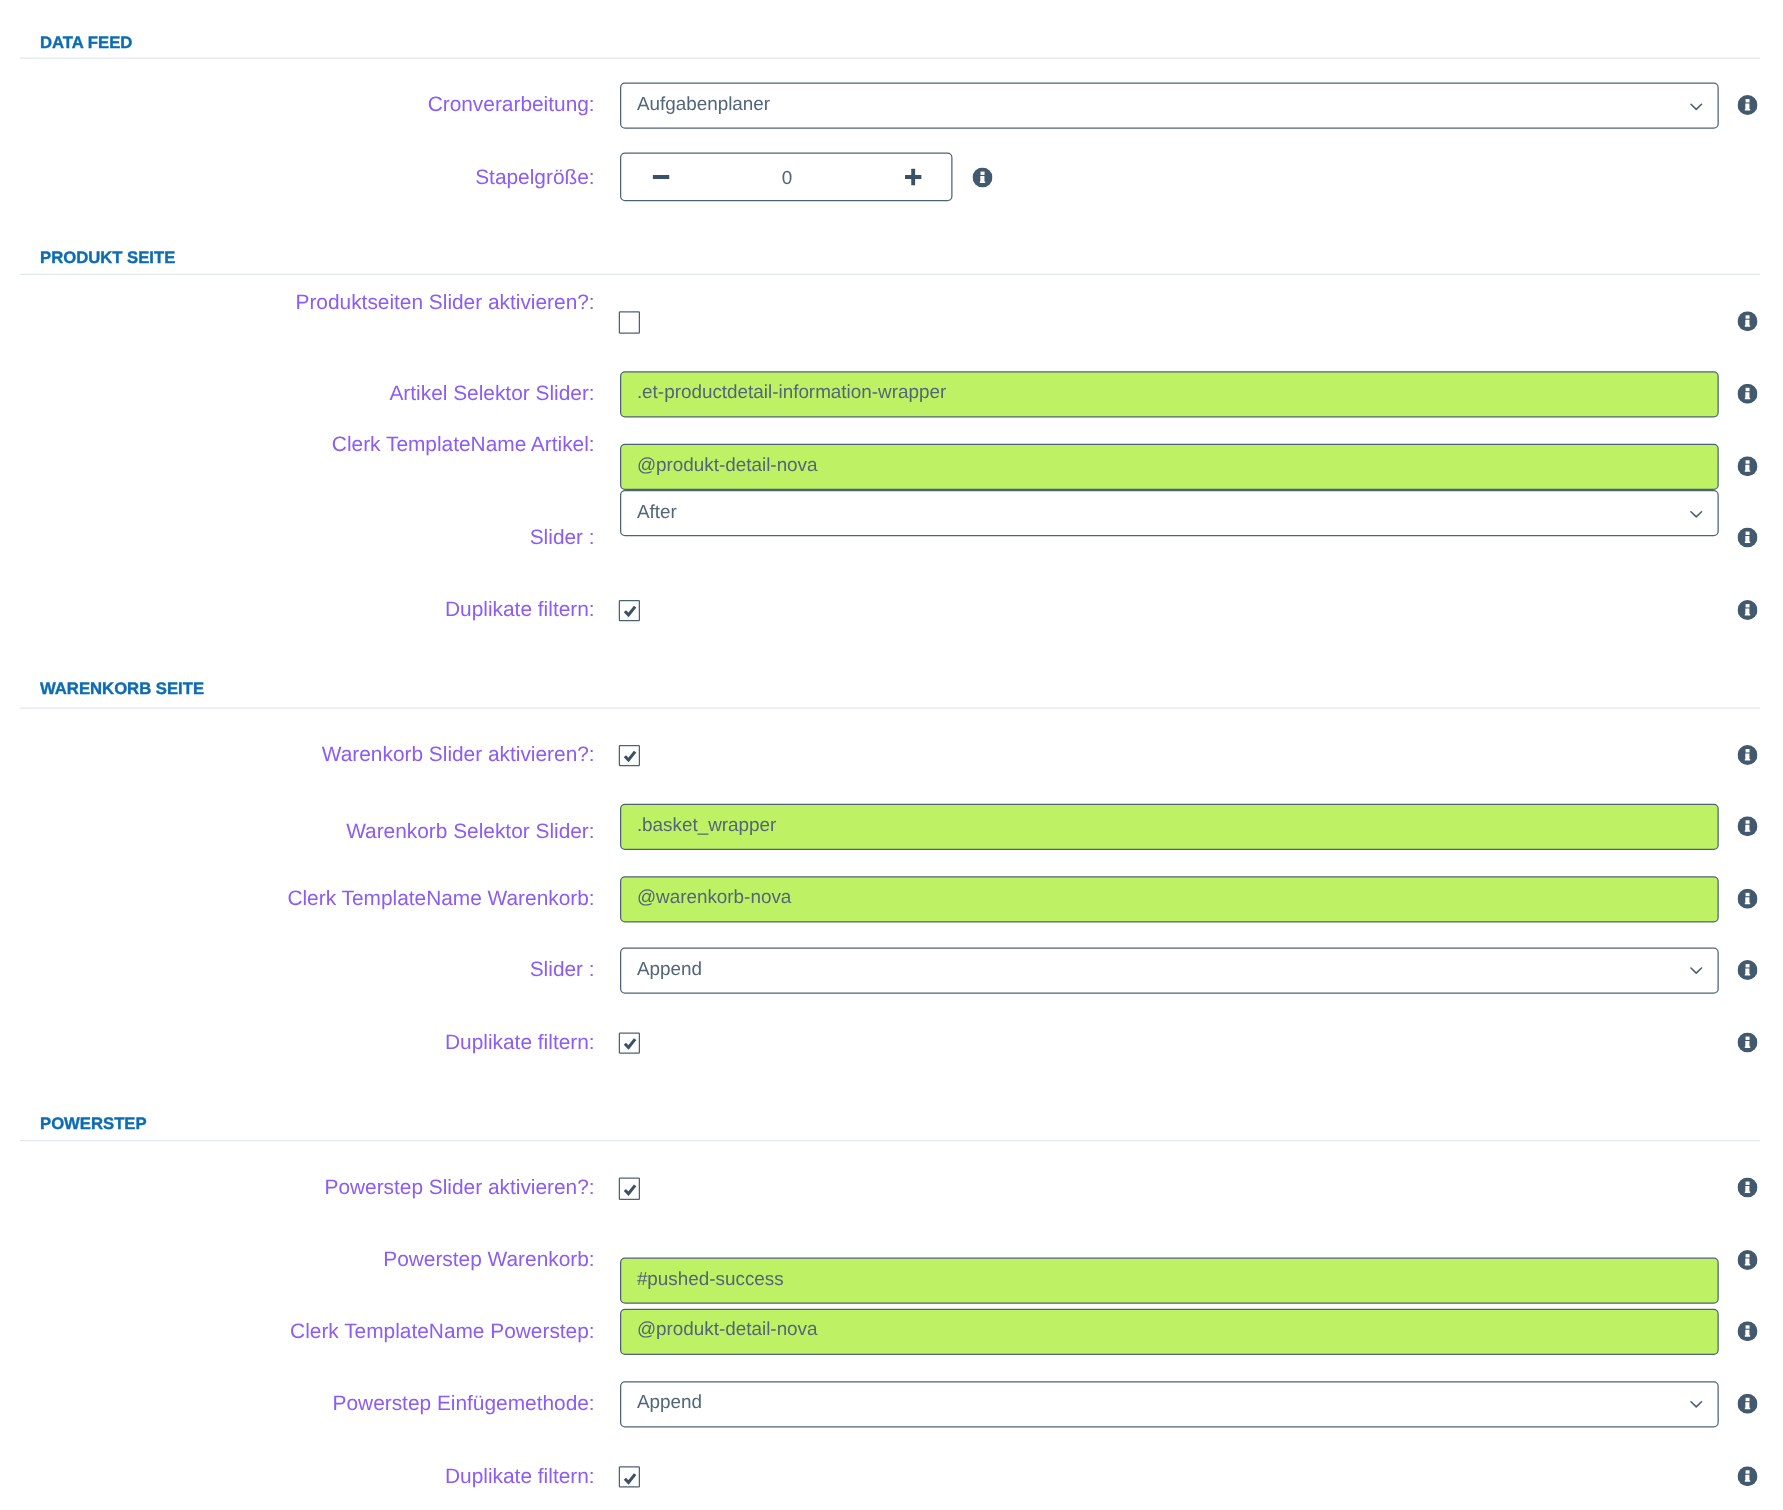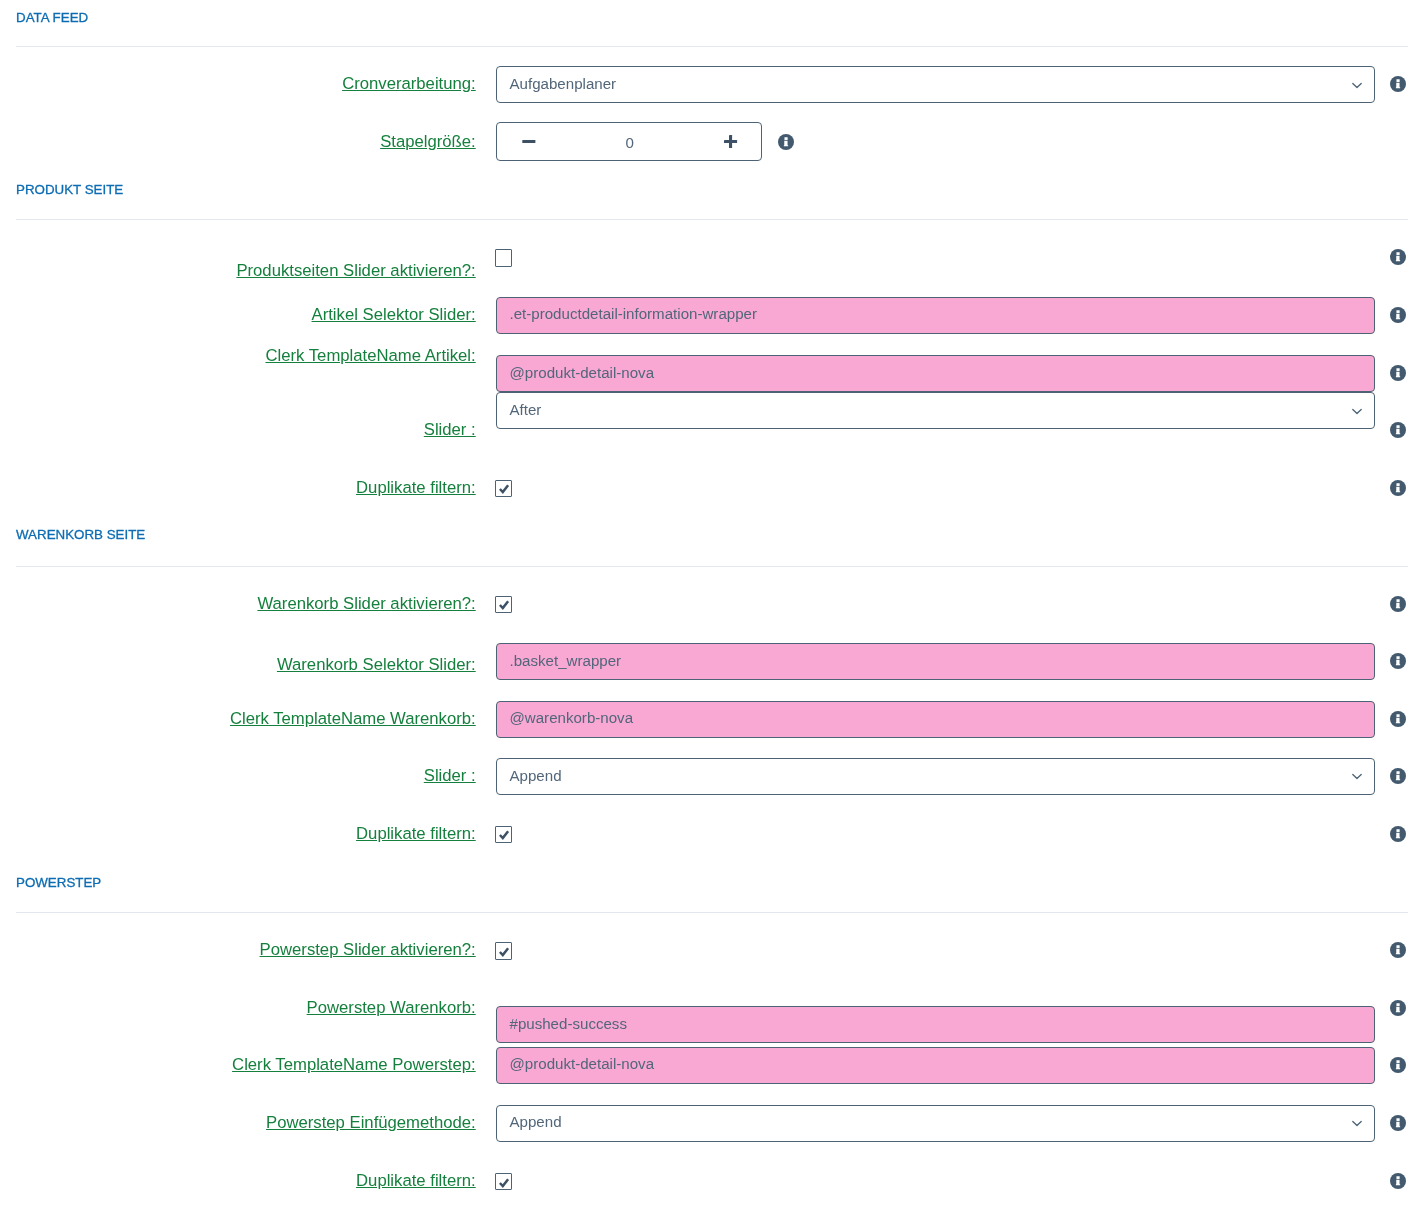--- a/index.html
+++ b/index.html
@@ -1,25 +1,25 @@
 <!DOCTYPE html>
 <html lang="de"><head>
 <meta charset="utf-8">
 <title>Plugin Konfiguration</title>
 <style>
 *{box-sizing:border-box;}
 html,body{margin:0;padding:0;background:#ffffff;}
 body{font-family:"Liberation Sans",sans-serif;color:#52667a;}
 .page{position:relative;width:1426px;height:1208px;overflow:hidden;}
-.section-title{position:absolute;left:16px;margin:0;padding:0;font-size:13.35px;font-weight:400;color:#0c6cb3;-webkit-text-stroke:0.3px #0c6cb3;
+.section-title{position:absolute;left:16px;margin:16px;padding:0;font-size:13.35px;font-weight:700;color:#0c6cb3;-webkit-text-stroke:0.3px #0c6cb3;
   letter-spacing:0px;line-height:1;white-space:nowrap;}
 .divider{position:absolute;left:16px;width:1392px;height:1px;background:#e3e8f0;}
-.field-label{position:absolute;right:950.3px;font-size:16.7px;line-height:1;color:#15803d;white-space:nowrap;text-align:right;text-decoration:underline;}
+.field-label{position:absolute;right:950.3px;font-size:16.7px;line-height:1;color:#8b5cf6;white-space:nowrap;text-align:right;}
 .ctl{position:absolute;left:495.5px;}
-.input-box{width:879px;height:37px;border:1.4px solid #4d6375;border-radius:4px;background:#f9a8d4;
+.input-box{width:879px;height:37px;border:1.4px solid #4d6375;border-radius:4px;background:#bef264;
   display:flex;align-items:center;padding:0 13px;font-size:15.1px;color:#52667a;line-height:1;}
 .select-box{width:879px;height:37px;border:1.4px solid #4d6375;border-radius:4px;background:#fff;
   display:flex;align-items:center;padding:0 10px 0 13px;font-size:15.1px;color:#52667a;justify-content:space-between;line-height:1;}
 .num-box{width:266px;height:38.9px;border:1.4px solid #4d6375;border-radius:4px;background:#fff;
   display:flex;align-items:center;justify-content:space-between;padding:0 21px 0 23.4px;font-size:15.1px;color:#52667a;line-height:1;}
 .checkbox{margin-left:-0.8px;width:17.3px;height:17.4px;border:1.4px solid #4d6375;border-radius:1px;background:#fff;
   display:flex;align-items:center;justify-content:center;}
 .chk{position:relative;left:0.9px;top:0.9px;}
 .info-wrap{position:absolute;left:1390px;width:16px;height:16px;display:block;line-height:0;}
 .step{display:flex;align-items:center;line-height:0;}
@@ -70,21 +70,21 @@
             <circle cx="8" cy="8" r="8" fill="#42596e"></circle>
             <rect x="6.45" y="3.25" width="3.2" height="2.7" fill="#fff"></rect>
             <path d="M6.25 6.7 h3.3 v4.55 h0.6 v1.05 h-4.3 v-1.05 h0.4 z" fill="#fff"></path>
           </svg></span>
   </div>
 </div>
 <div class="section">
   <h2 class="section-title" style="top:183.38px">PRODUKT SEITE</h2>
   <div class="divider" style="top:219.00px"></div>
   <div class="field-row">
-    <label class="field-label" style="top:263px">Produktseiten Slider aktivieren?:</label>
+    <label class="field-label" style="top:234px">Produktseiten Slider aktivieren?:</label>
     <div class="ctl checkbox" style="top:249.40px"></div>
     <span class="info-wrap" style="top:249.30px;left:1390.00px"><svg width="16" height="16" viewBox="0 0 16 16">
             <circle cx="8" cy="8" r="8" fill="#42596e"></circle>
             <rect x="6.45" y="3.25" width="3.2" height="2.7" fill="#fff"></rect>
             <path d="M6.25 6.7 h3.3 v4.55 h0.6 v1.05 h-4.3 v-1.05 h0.4 z" fill="#fff"></path>
           </svg></span>
   </div>
   <div class="field-row">
     <label class="field-label" style="top:306.85px">Artikel Selektor Slider:</label>
     <div class="ctl input-box" style="top:296.50px">

